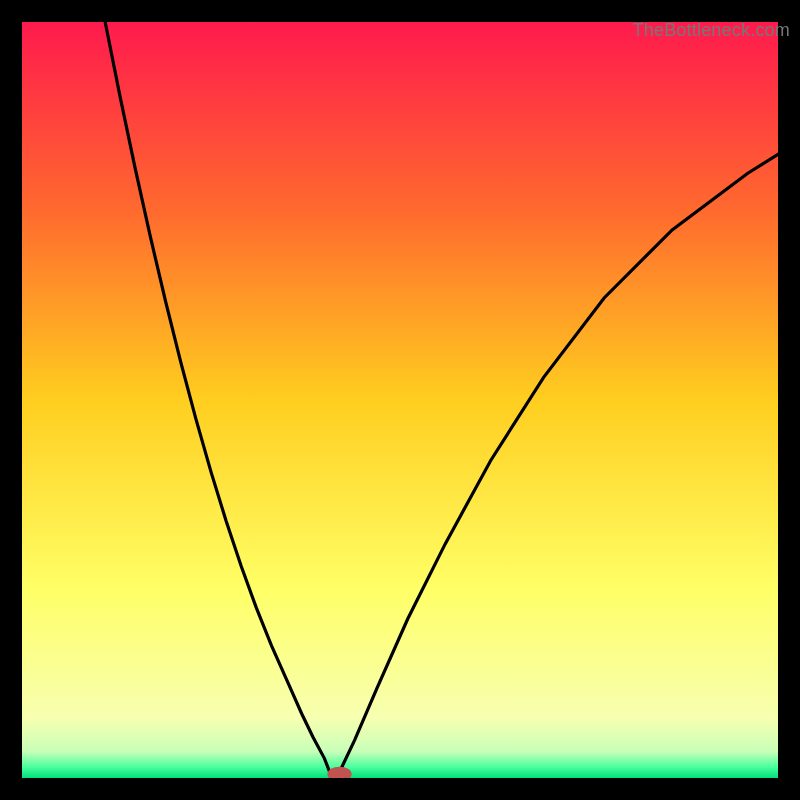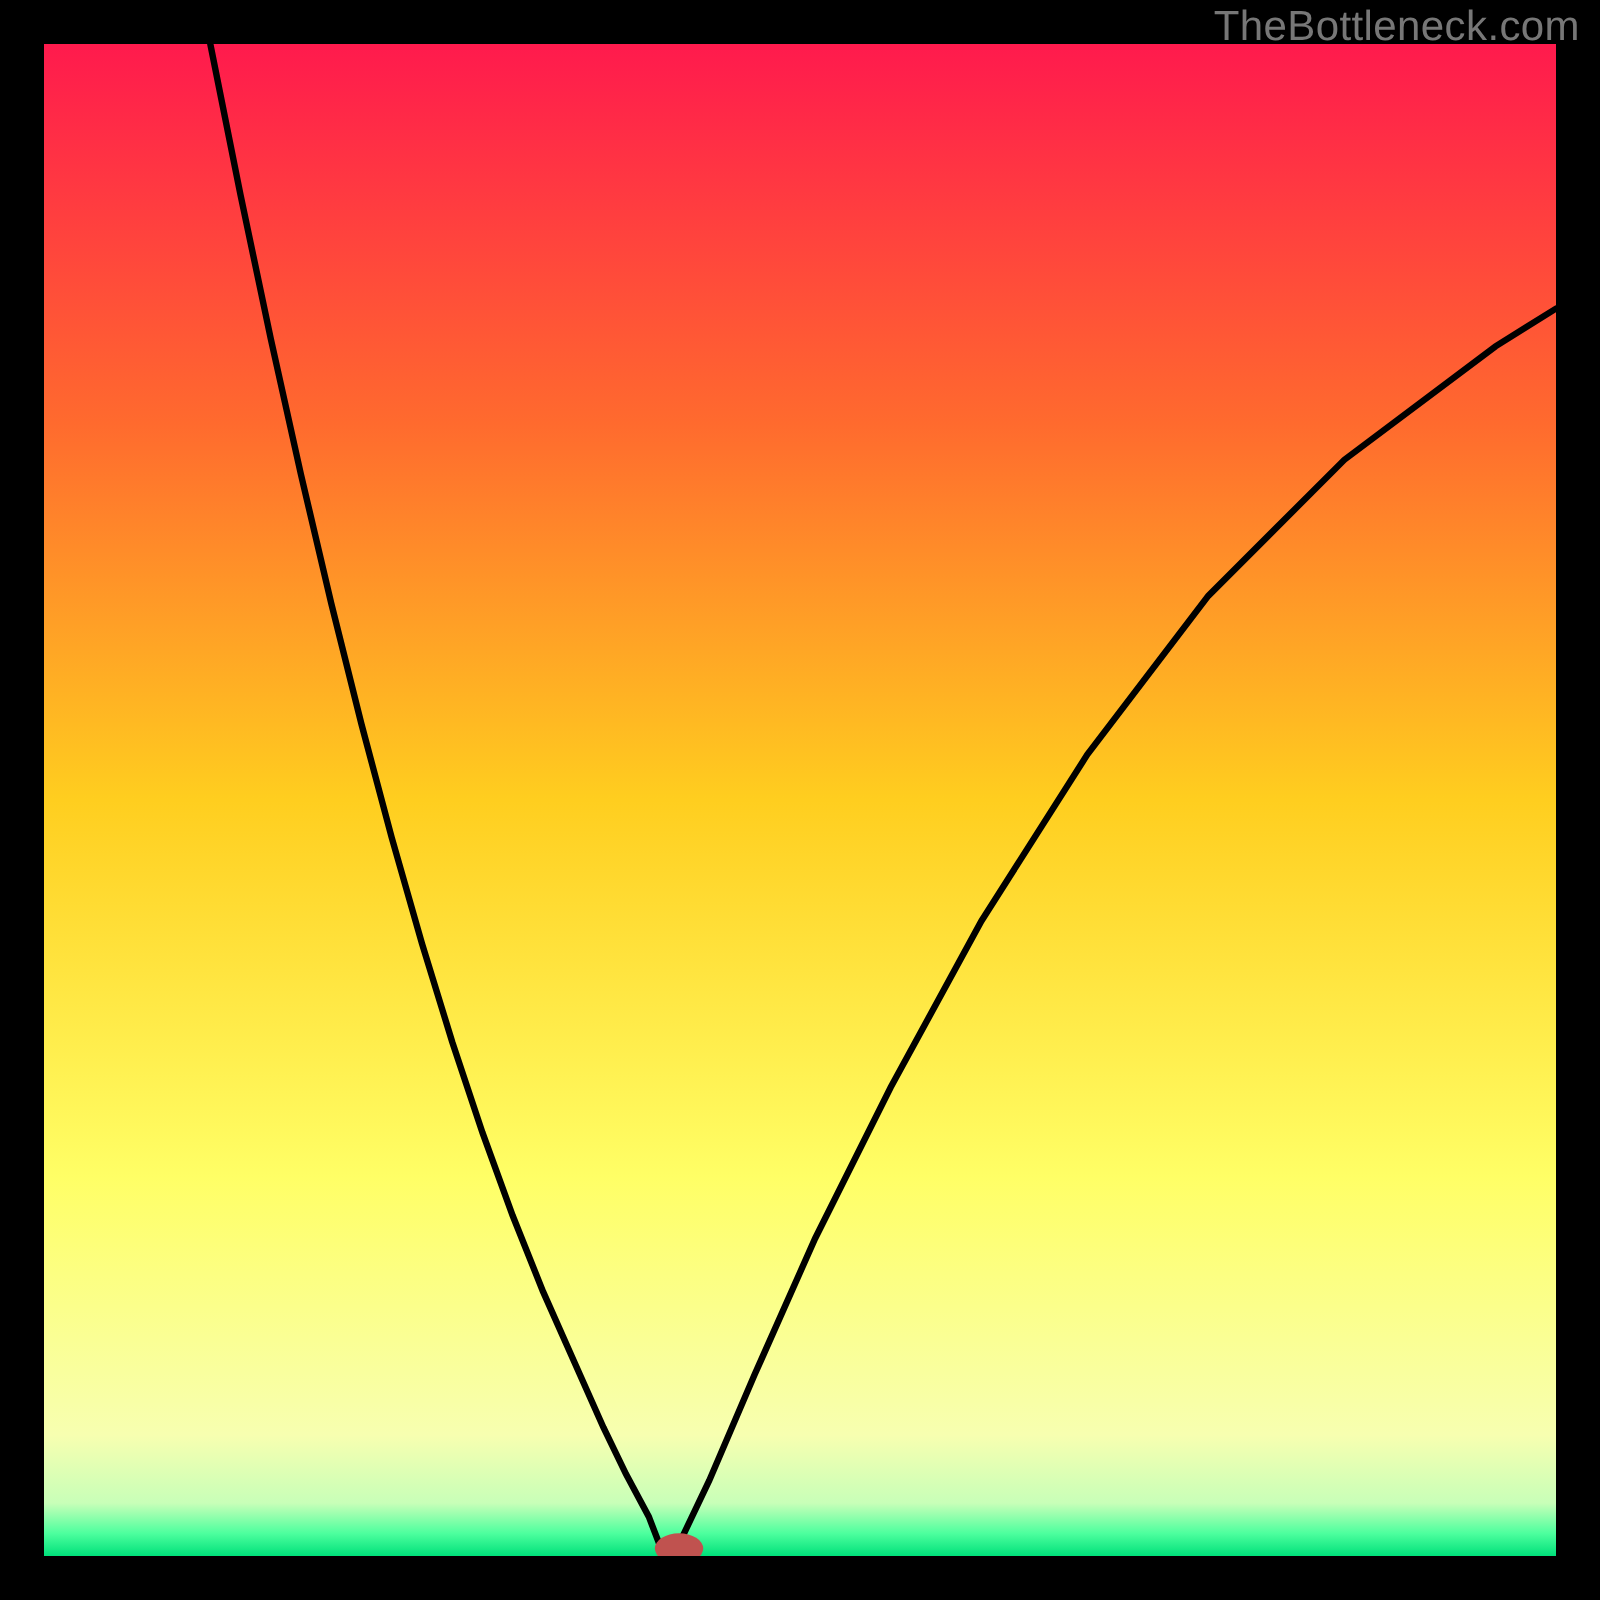--- a/index.html
+++ b/index.html
@@ -21,24 +21,24 @@
   }
   .plot {
     position: absolute;
     left: 0;
     top: 0;
     width: 756px;
     height: 756px;
   }
   .watermark {
     position: absolute;
-    top: 2px;
+    top: 20px;
     right: 10px;
     color: #777;
-    font-size: 21px;
+    font-size: 18px;
     font-weight: 500;
     letter-spacing: 0.2px;
   }
   svg { display: block; }
 </style>
 </head>
 <body>
 
 <div class="frame">
   <svg class="plot" viewBox="0 0 756 756">

